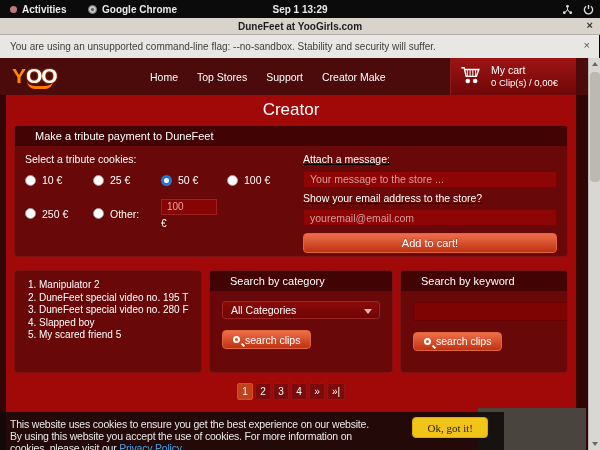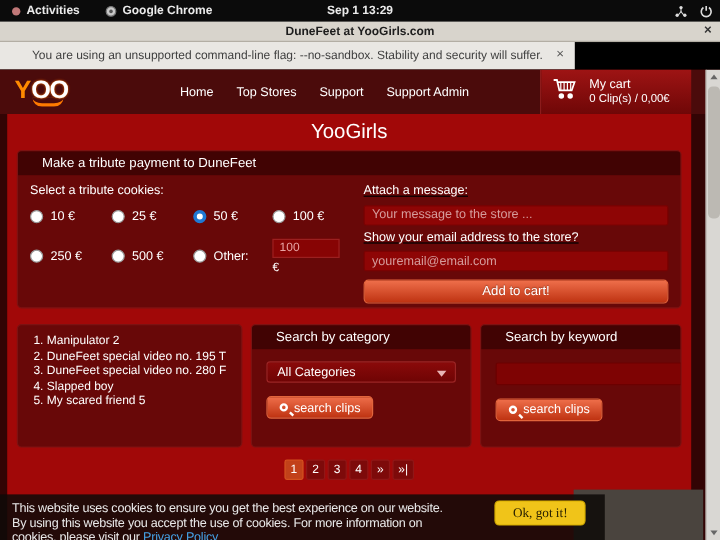--- a/index.html
+++ b/index.html
@@ -16,21 +16,21 @@
   .chrome-dot::after { content:""; position:absolute; left:2px; top:2px; width:3px; height:3px; border-radius:50%; background:#555; }
   #gb-clock { left:50%; transform:translateX(-50%); }
   #gb-right { right:6px; gap:10px; }
   #gb-right svg { display:block; }
 
   
   #titlebar { position:absolute; left:0; top:18px; width:600px; height:17px; background:#d8d4cc; border-bottom:1px solid #b3aea4; color:#1d1d1d; font-size:10px; font-weight:bold; display:flex; align-items:center; justify-content:center; }
   #titlebar-close { position:absolute; right:7px; top:1px; font-size:11px; font-weight:bold; color:#333; cursor:default; }
 
   
-  #warnbar { position:absolute; left:0; top:35px; width:479px; height:23px; background:#e9e7e3; color:#3f3f3f; font-size:10px; display:flex; align-items:center; padding:0 10px;justify-content:center; }
+  #warnbar { position:absolute; left:0; top:35px; width:599px; height:23px; background:#e9e7e3; color:#3f3f3f; font-size:10px; display:flex; align-items:center; padding:0 10px; }
   #warnbar-close { position:absolute; right:9px; top:4px; font-size:11px; color:#555; }
 
   
   #browser { position:absolute; left:0; top:58px; width:600px; height:392px; background:#330404; overflow:hidden; }
 
   
   #scrollbar { position:absolute; right:0; top:0; width:12px; height:392px; background:#d9d7d3; border-left:1px solid #bdbab4; }
   .sb-arrow { position:absolute; left:0; width:12px; height:12px; display:flex; align-items:center; justify-content:center; }
   .sb-up { top:0; } .sb-down { bottom:0; }
   .tri-up { width:0; height:0; border-left:3px solid transparent; border-right:3px solid transparent; border-bottom:4px solid #666; }
@@ -153,40 +153,40 @@
 
     <div id="site-header">
       <div id="logo">
         <span class="logo-part logo-y">Y</span>
         <span class="logo-part logo-oo"><span>OO</span><span class="logo-smile"></span></span>
       </div>
       <div id="main-nav">
         <span class="nav-item">Home</span>
         <span class="nav-item">Top Stores</span>
         <span class="nav-item">Support</span>
-        <span class="nav-item">Support Admin</span>
+        <span class="nav-item">Creator Make</span>
       </div>
       <div id="cart-box">
         <span>
           <svg width="24" height="22" viewBox="0 0 24 24" fill="none" stroke="#fff" stroke-width="1.6">
             <path d="M1.5 4h3l2.2 9.5h11.2l2.6-7.5H5.5"></path>
             <path d="M8 6.5v6.5M11 6.5v6.5M14 6.5v6.5M17 6.5v6.5" stroke-width="1.1"></path>
             <circle cx="8.5" cy="18.5" r="1.7" fill="#fff"></circle>
             <circle cx="16.5" cy="18.5" r="1.7" fill="#fff"></circle>
           </svg>
         </span>
         <span class="cart-text">
           <span class="cart-title">My cart</span><br>
           <span>0 Clip(s) / 0,00€</span>
         </span>
       </div>
     </div>
 
     <div id="page">
-      <div id="page-title">YooGirls</div>
+      <div id="page-title">Creator</div>
 
       <div class="panel" id="tribute-panel">
         <div class="panel-header">Make a tribute payment to DuneFeet</div>
         <div id="tribute-body">
           <div id="amount-col">
             <div class="field-label">Select a tribute cookies:</div>
             <div id="amount-grid">
               <label class="amount">
                   <span class="radio"></span>
                   <span>10 €</span>
@@ -199,24 +199,20 @@
                   <span class="radio checked"></span>
                   <span>50 €</span>
                 </label>
               <label class="amount">
                   <span class="radio"></span>
                   <span>100 €</span>
                 </label>
               <label class="amount">
                   <span class="radio"></span>
                   <span>250 €</span>
-                </label>
-              <label class="amount">
-                  <span class="radio"></span>
-                  <span>500 €</span>
                 </label>
               <label class="amount">
                   <span class="radio"></span>
                   <span>Other:</span>
                 </label>
               <div class="other-cell">
                 <input class="other-input" type="text" value="100" style="">
                 <div class="currency">€</div>
               </div>
             </div>

